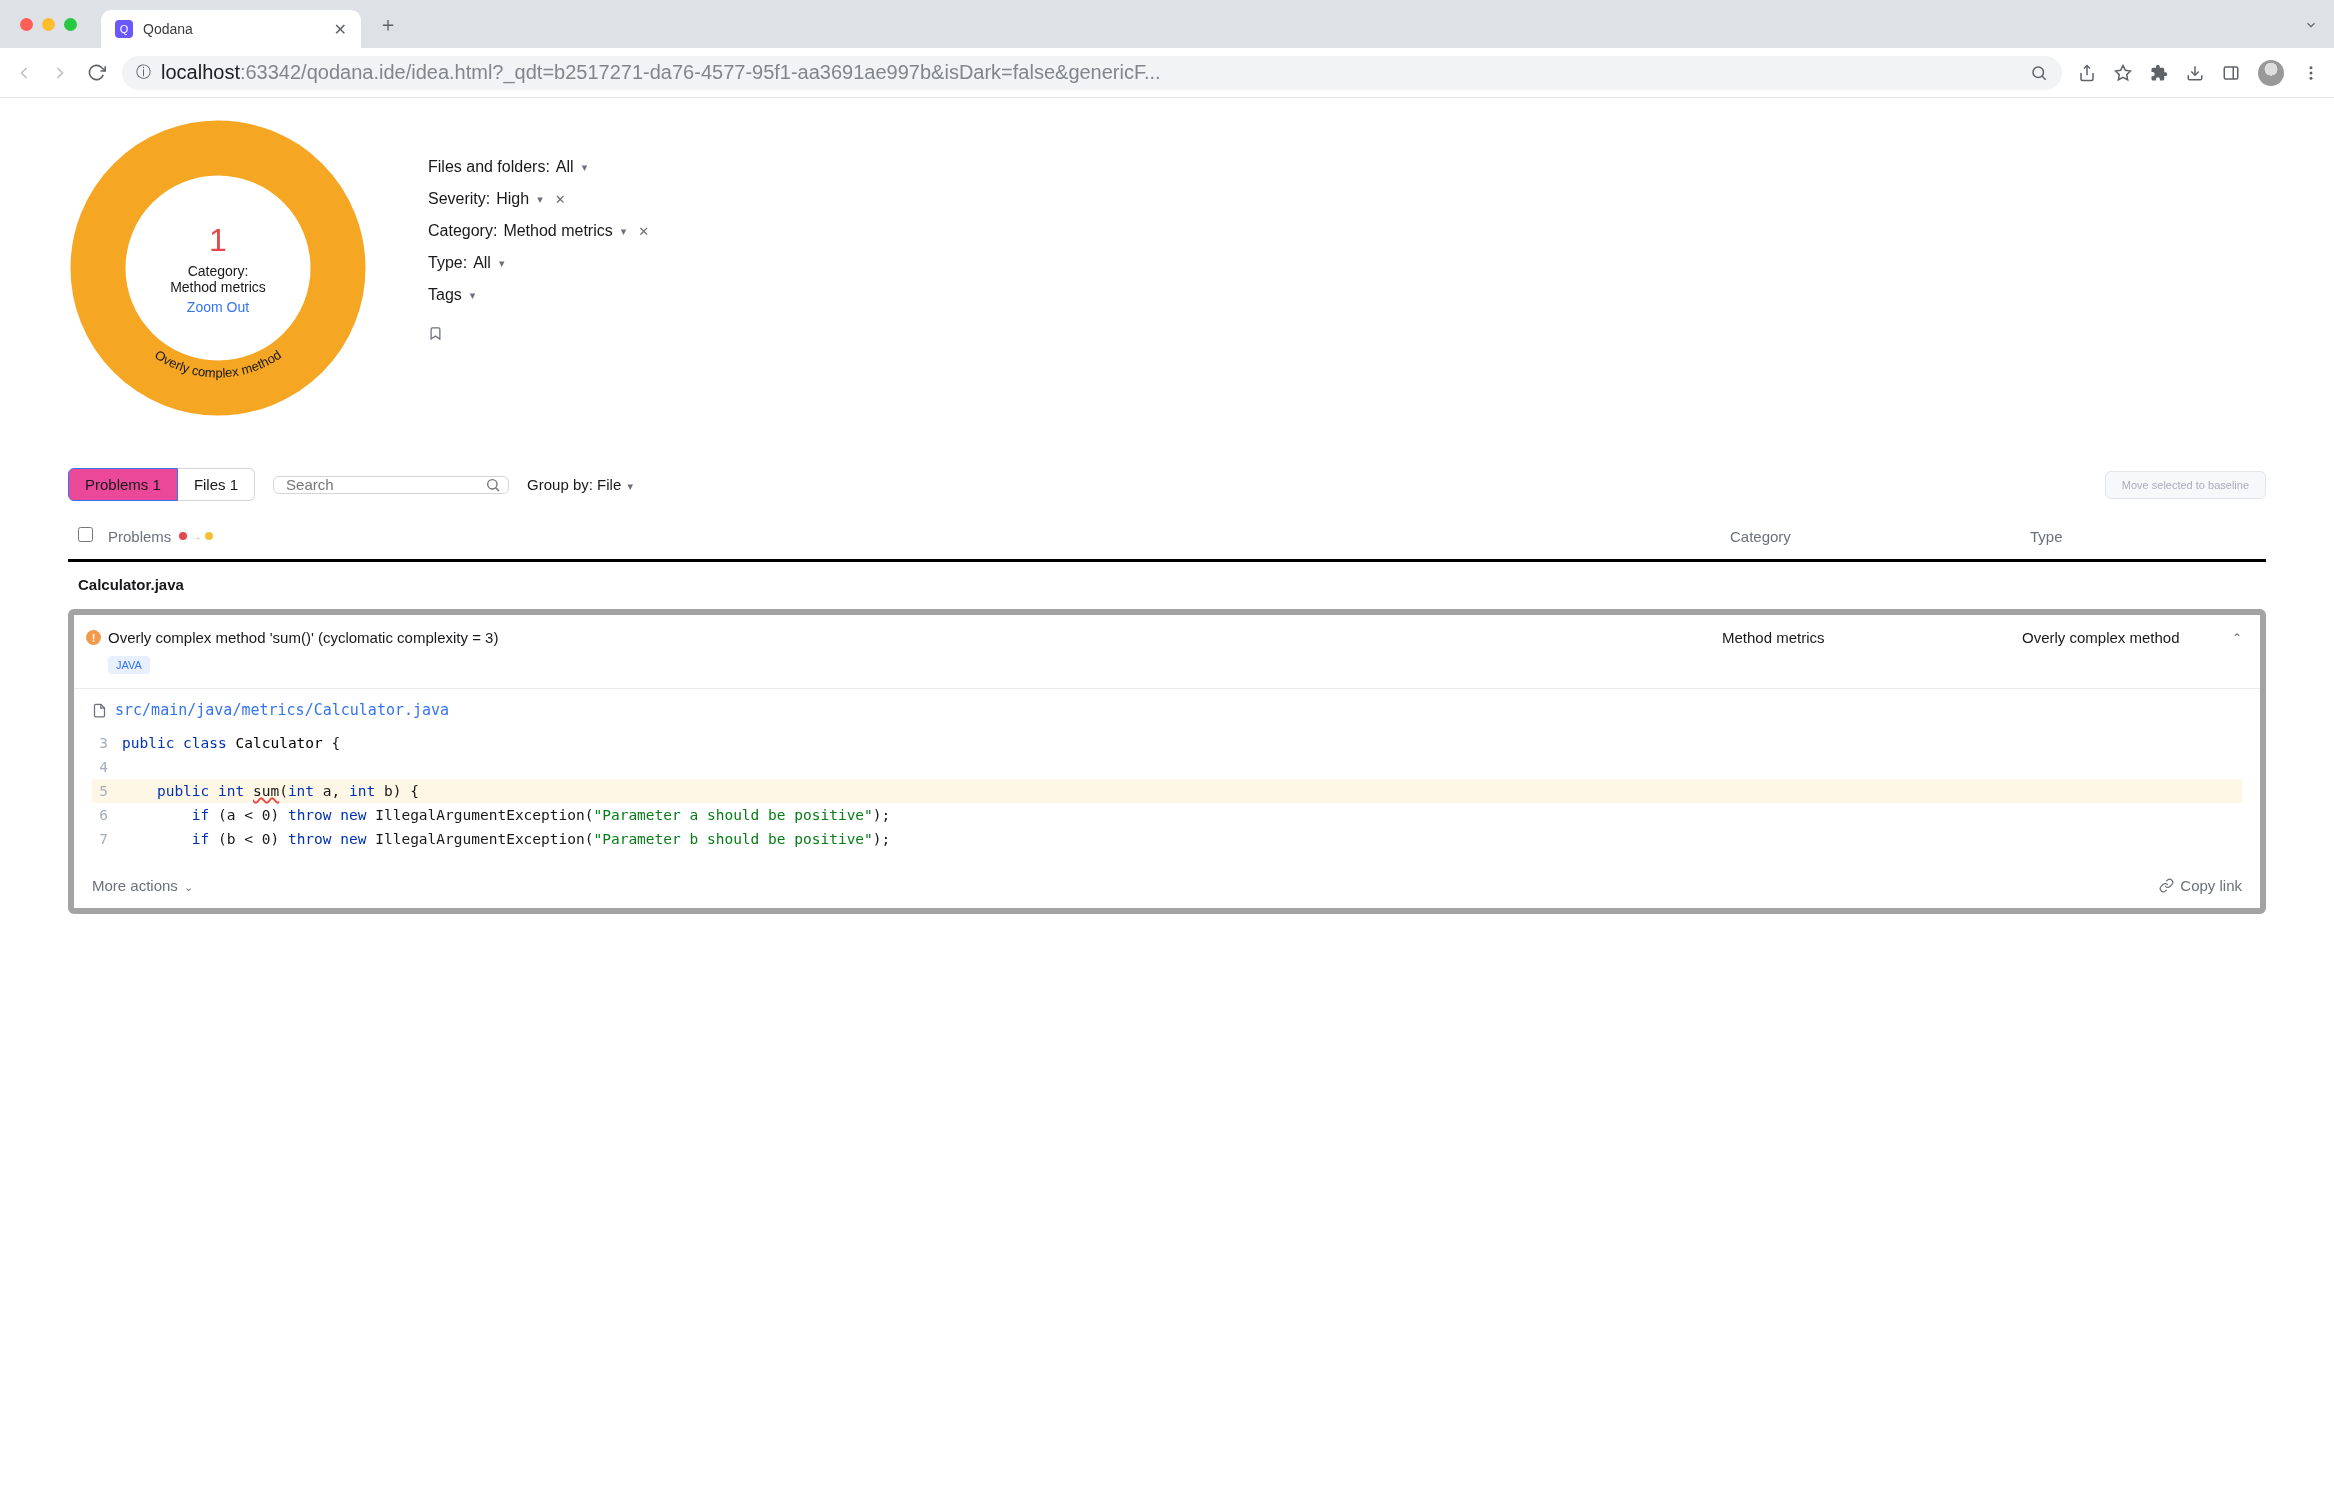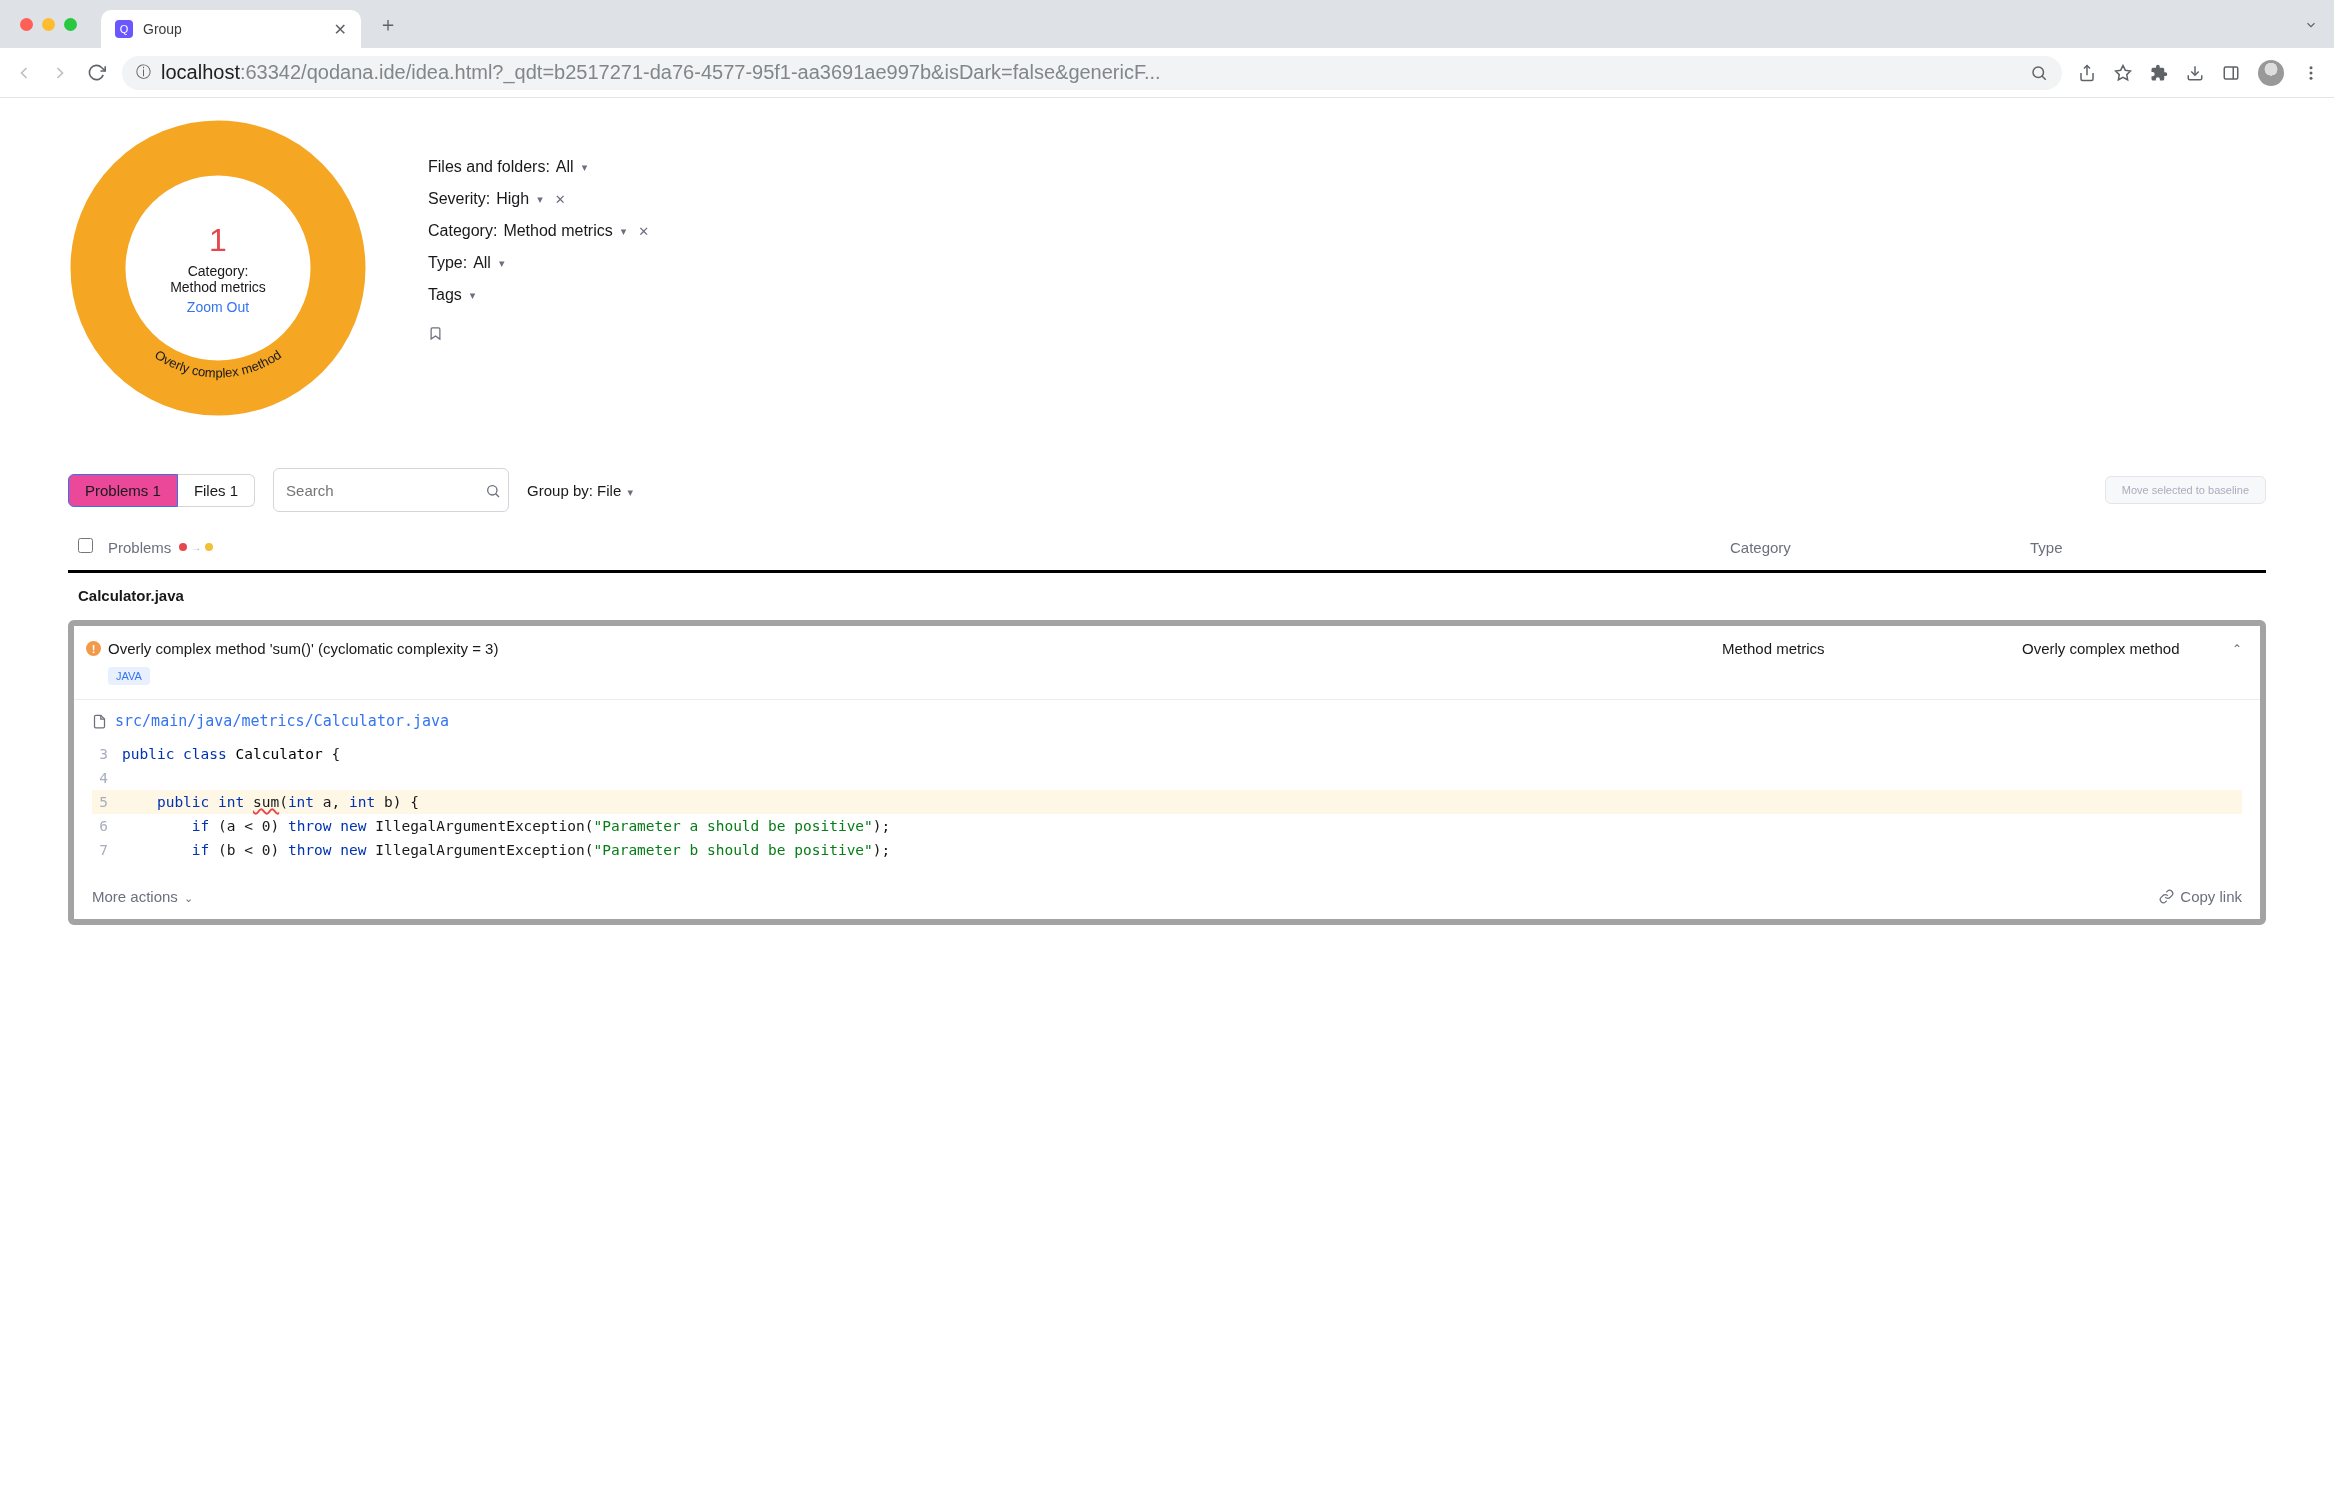--- a/index.html
+++ b/index.html
@@ -52,21 +52,21 @@
 .clear-x { font-size: 13px; color: #6c707e; margin-left: 6px; cursor: pointer; }
 .bookmark-icon { color: #6c707e; margin-top: 6px; cursor: pointer; }
 
 
 .tabs-row { display: flex; align-items: center; gap: 18px; margin-top: 50px; }
 .tab-group { display: flex; }
 .tabbtn { padding: 7px 16px; border: 1px solid #d3d5db; font-size: 15px; cursor: pointer; background: #fff; }
 .tabbtn:first-child { border-radius: 6px 0 0 6px; }
 .tabbtn:last-child { border-radius: 0 6px 6px 0; border-left: none; }
 .tabbtn.active { border-color: #3574f0; color: #19191c; background: #ec4899; }
-.search-box { display: flex; align-items: center; border: 1px solid #d3d5db; border-radius: 6px; padding: 0 12px; height: 44px; width: 236px; }
+.search-box { display: flex; align-items: center; border: 1px solid #d3d5db; border-radius: 6px; padding: 0 12px; height: 18px; width: 236px; }
 .search-box input { border: none; outline: none; flex: 1; font-size: 15px; background: transparent; }
 .search-box .mag { color: #6c707e; }
 .groupby { font-size: 15px; color: #19191c; cursor: pointer; }
 .spacer { flex: 1; }
 .baseline-btn { border: 1px solid #e3e5e8; background: #f7f8fa; color: #a8adbd; padding: 7px 16px; border-radius: 6px; font-size: 11px; cursor: not-allowed; }
 
 
 .table-header { display: flex; align-items: center; padding: 16px 10px 14px; border-bottom: 3px solid #000000; margin-top: 10px; color: #6c707e; font-size: 15px; }
 .th-check { width: 30px; }
 .th-check input { width: 15px; height: 15px; }
@@ -116,21 +116,21 @@
 
 <div class="browser-chrome">
   <div class="tab-bar">
     <div class="traffic-lights">
       <div class="tlight red"></div>
       <div class="tlight yellow"></div>
       <div class="tlight green"></div>
     </div>
     <div class="tab">
       <div class="favicon">Q</div>
-      <div class="title">Group</div>
+      <div class="title">Qodana</div>
       <div class="close">✕</div>
     </div>
     <div class="newtab">＋</div>
     <div class="dropdown-caret">
       <svg width="14" height="14" viewBox="0 0 24 24" fill="none" stroke="currentColor" stroke-width="2">
           <polyline points="6 9 12 15 18 9"></polyline>
         </svg>
     </div>
   </div>
   <div class="toolbar">

